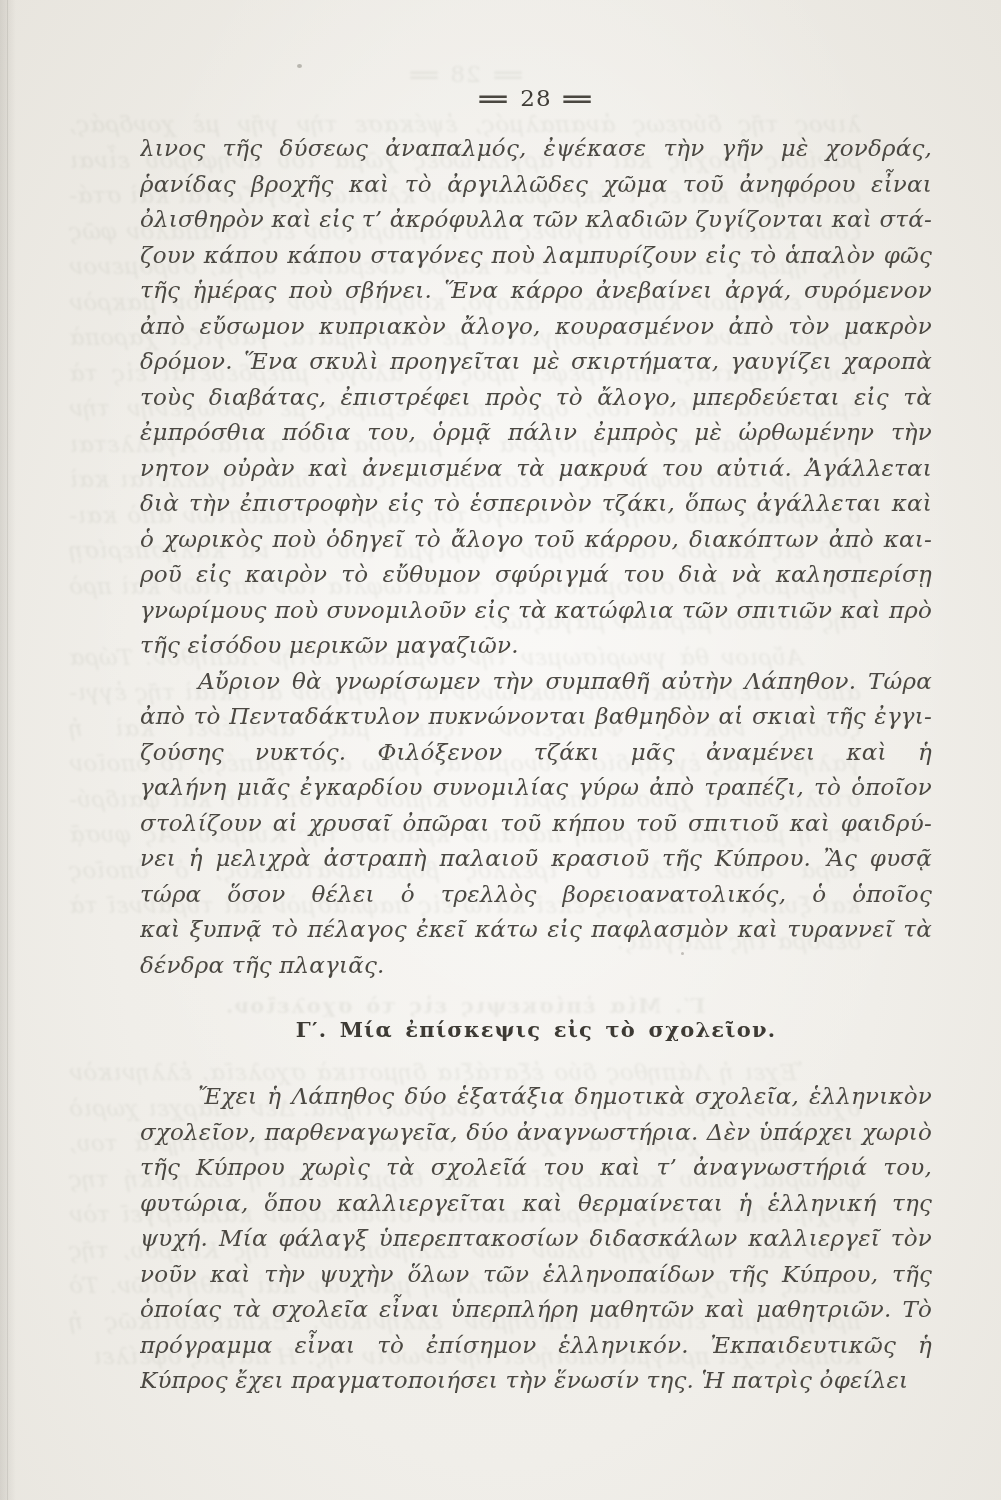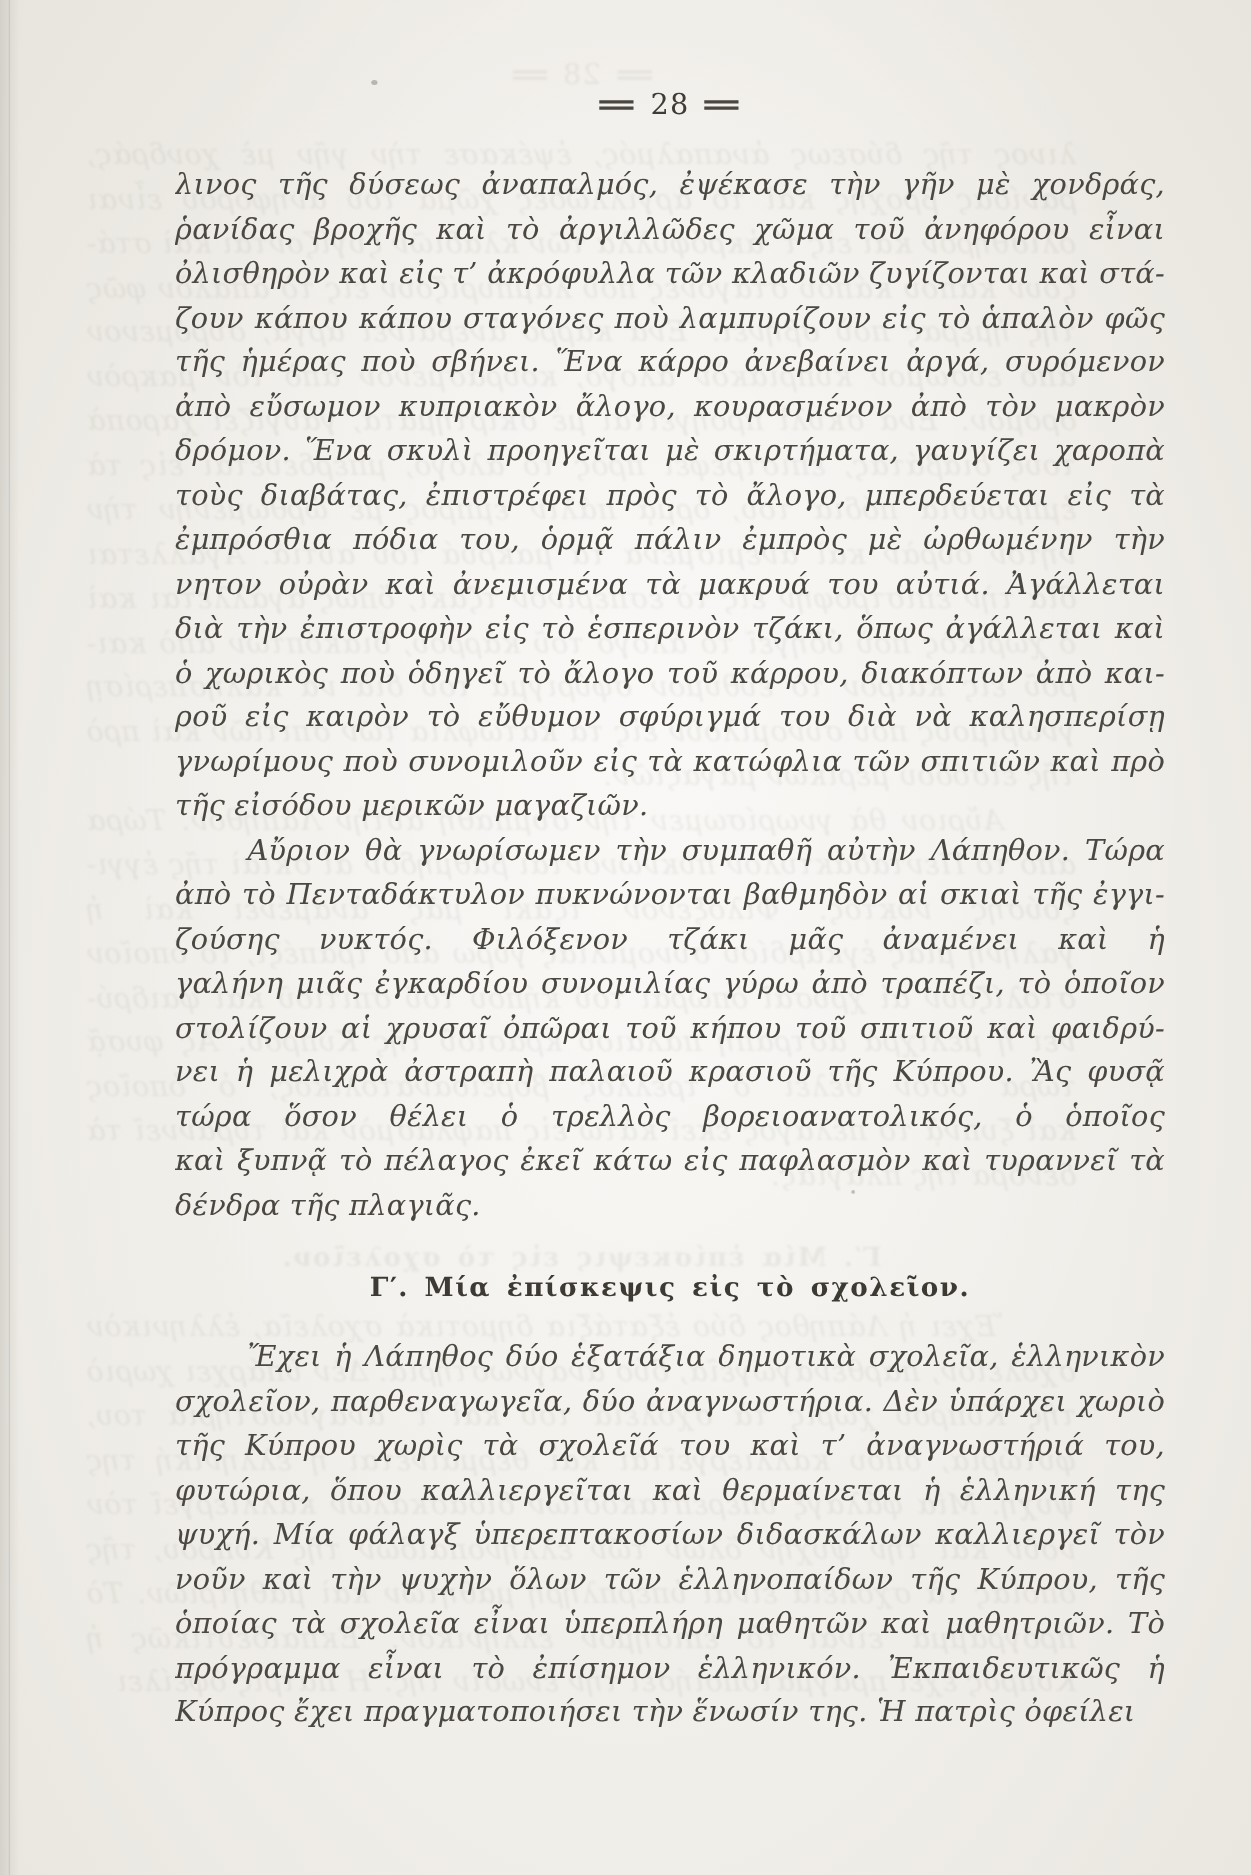--- a/index.html
+++ b/index.html
@@ -37,21 +37,21 @@
     transform: scaleX(-1) translateY(-24px);
     opacity: 0.11;
     filter: blur(0.9px);
     pointer-events: none;
   }
   .ghost * { color: #7d8271 !important; }
 
   
   .pagenum {
     position: absolute;
-    top: 70px; left: 140px; width: 792px;
+    top: 84px; left: 140px; width: 792px;
     text-align: center;
     font-size: 23px;
     color: #3f3c36;
     letter-spacing: 1px;
   }
   .pagenum .rule {
     display: inline-block;
     transform: scaleX(1.9);
     margin: 0 16px;
     font-weight: 700;
@@ -78,21 +78,21 @@
   }
   .line.justified { white-space: normal; }
   .line.last-line {
     text-align: left;
     text-align-last: left;
     white-space: normal;
   }
   .line.indented { text-indent: 58px; }
 
   .section-heading {
-    margin: 30px 0 22px 0;
+    margin: 30px 0 32px 0;
     line-height: 34px;
     text-align: center;
     text-align-last: center;
     font-style: normal;
     font-weight: 700;
     font-size: 21px;
     letter-spacing: 1.2px;
     color: #3d3a34;
     word-spacing: 4px;
   }

